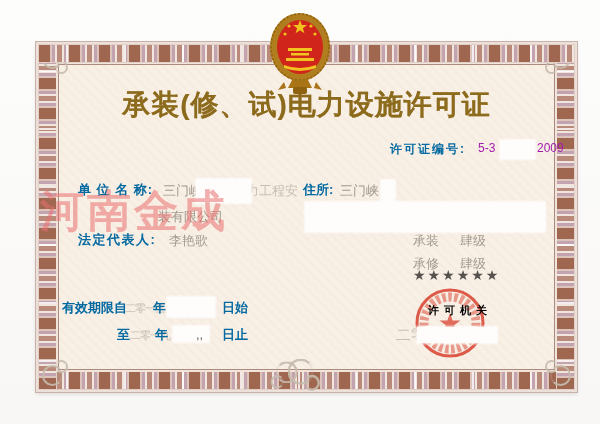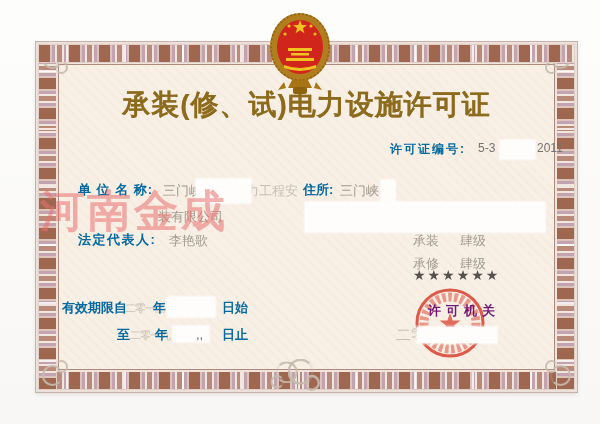--- a/index.html
+++ b/index.html
@@ -35,29 +35,29 @@
          background-image:repeating-linear-gradient(45deg, rgba(200,160,140,.05) 0 2px, transparent 2px 7px);}
   
   .emblem{position:absolute;left:230px;top:-34px;width:68px;height:88px;z-index:6;}
   
   .t{position:absolute;z-index:4;white-space:nowrap;line-height:1.1;}
   .title{left:0;right:0;top:48px;text-align:center;font-size:28px;font-weight:bold;
          letter-spacing:1px;color:#8d6b1d;text-shadow:0 0 .5px rgba(141,107,29,.6);}
   .lbl{font-size:13px;font-weight:bold;color:#0369a1;}
   .val{font-size:13px;color:#a19a8d;}
   .faint{color:#c7c0b5;}
-  .num{font-size:12px;color:#737373;}
+  .num{font-size:12px;color:#a21caf;}
   .redact{position:absolute;background:#fefdfb;z-index:5;box-shadow:0 0 2px 1px rgba(254,253,251,.9);}
   .watermark{left:4px;top:146px;font-size:44px;font-weight:bold;letter-spacing:3px;z-index:7;
              font-family:"Liberation Serif",serif;color:rgba(233,112,112,.55);}
   .stars{left:377px;top:226px;font-size:14px;letter-spacing:2px;color:#55524e;z-index:4;}
   
   .seal{position:absolute;left:378px;top:245px;width:72px;height:72px;z-index:3;filter:blur(.3px);}
-  .authority{left:392px;top:262px;font-size:13px;font-weight:bold;letter-spacing:5px;
-             color:#701a75;z-index:6;}
+  .authority{left:392px;top:262px;font-size:11px;font-weight:bold;letter-spacing:5px;
+             color:#000000;z-index:6;}
   .sealdate{left:360px;top:285px;font-size:15px;z-index:4;}
   .redact.seal-box{left:381px;top:285px;width:80px;height:16px;}
   
   .footer{position:absolute;left:413px;top:396px;font-size:11px;letter-spacing:1.5px;
           color:#474540;z-index:2;}
 </style>
 </head>
 <body>
 
 <div class="photo">
@@ -92,21 +92,21 @@
       <rect x="25" y="45" width="18" height="2.5" fill="#f2c21f"></rect>
       <rect x="20" y="50" width="28" height="3" fill="#f2c21f"></rect>
       <path d="M18 57 Q34 63 50 57 L50 60 Q34 66 18 60 Z" fill="#f2c21f"></path>
     </svg>
 
     <div class="t title">承装(修、试)电力设施许可证</div>
 
     <div class="t lbl" style="left:354px;top:101px;font-size:12px;letter-spacing:2px;">许可证编号:</div>
     <div class="t num" style="left:442px;top:100px;">5-3</div>
     <div class="redact" style="left:464px;top:98px;width:35px;height:19px;"></div>
-    <div class="t num" style="left:501px;top:100px;">2011</div>
+    <div class="t num" style="left:501px;top:100px;">2009</div>
 
     <div class="t lbl" style="left:42px;top:141px;letter-spacing:1px;">单 位 名 称:</div>
     <div class="t val" style="left:127px;top:142px;">三门峡</div>
     <div class="redact" style="left:160px;top:137px;width:55px;height:24px;"></div>
     <div class="t val faint" style="left:210px;top:142px;">力工程安</div>
     <div class="t lbl" style="left:267px;top:141px;">住所:</div>
     <div class="t val" style="left:304px;top:142px;">三门峡</div>
     <div class="redact" style="left:345px;top:138px;width:14px;height:22px;"></div>
 
     <div class="t val" style="left:122px;top:168px;">装有限公司</div>

